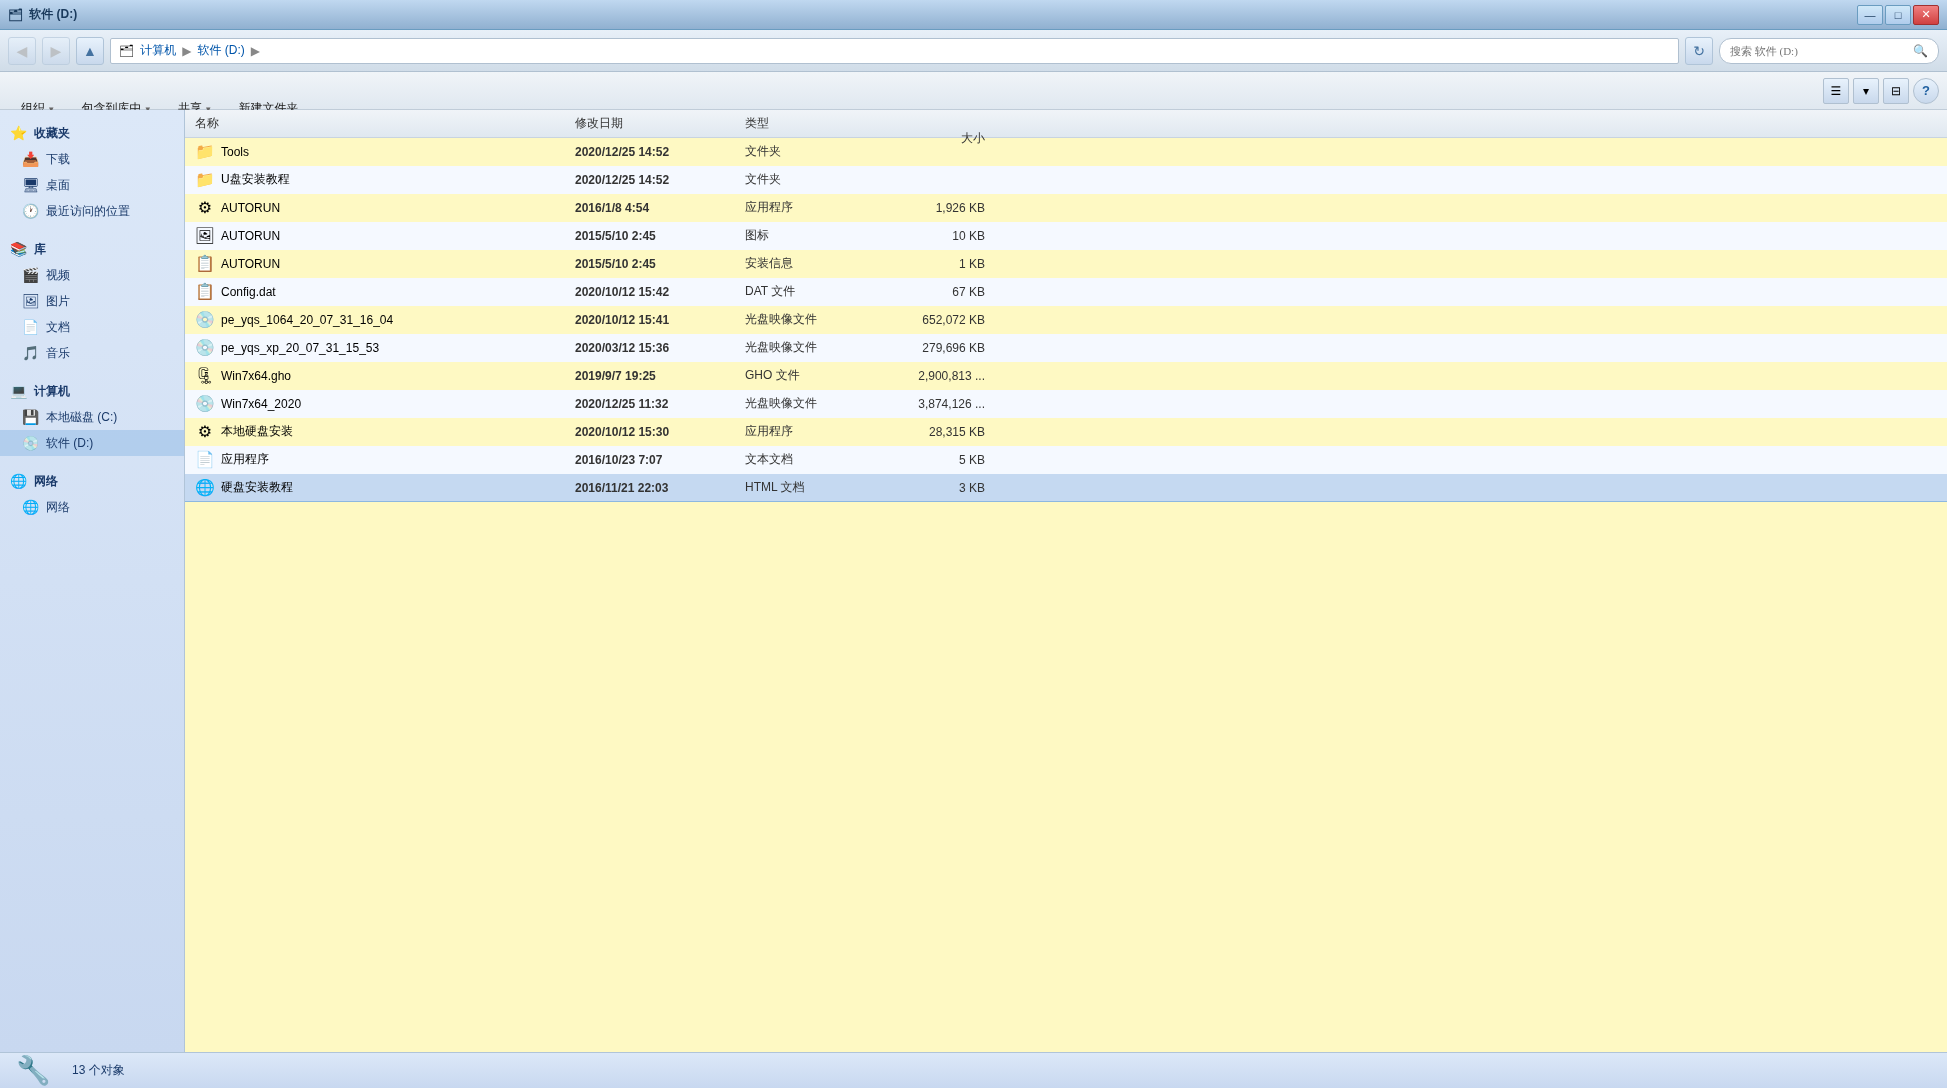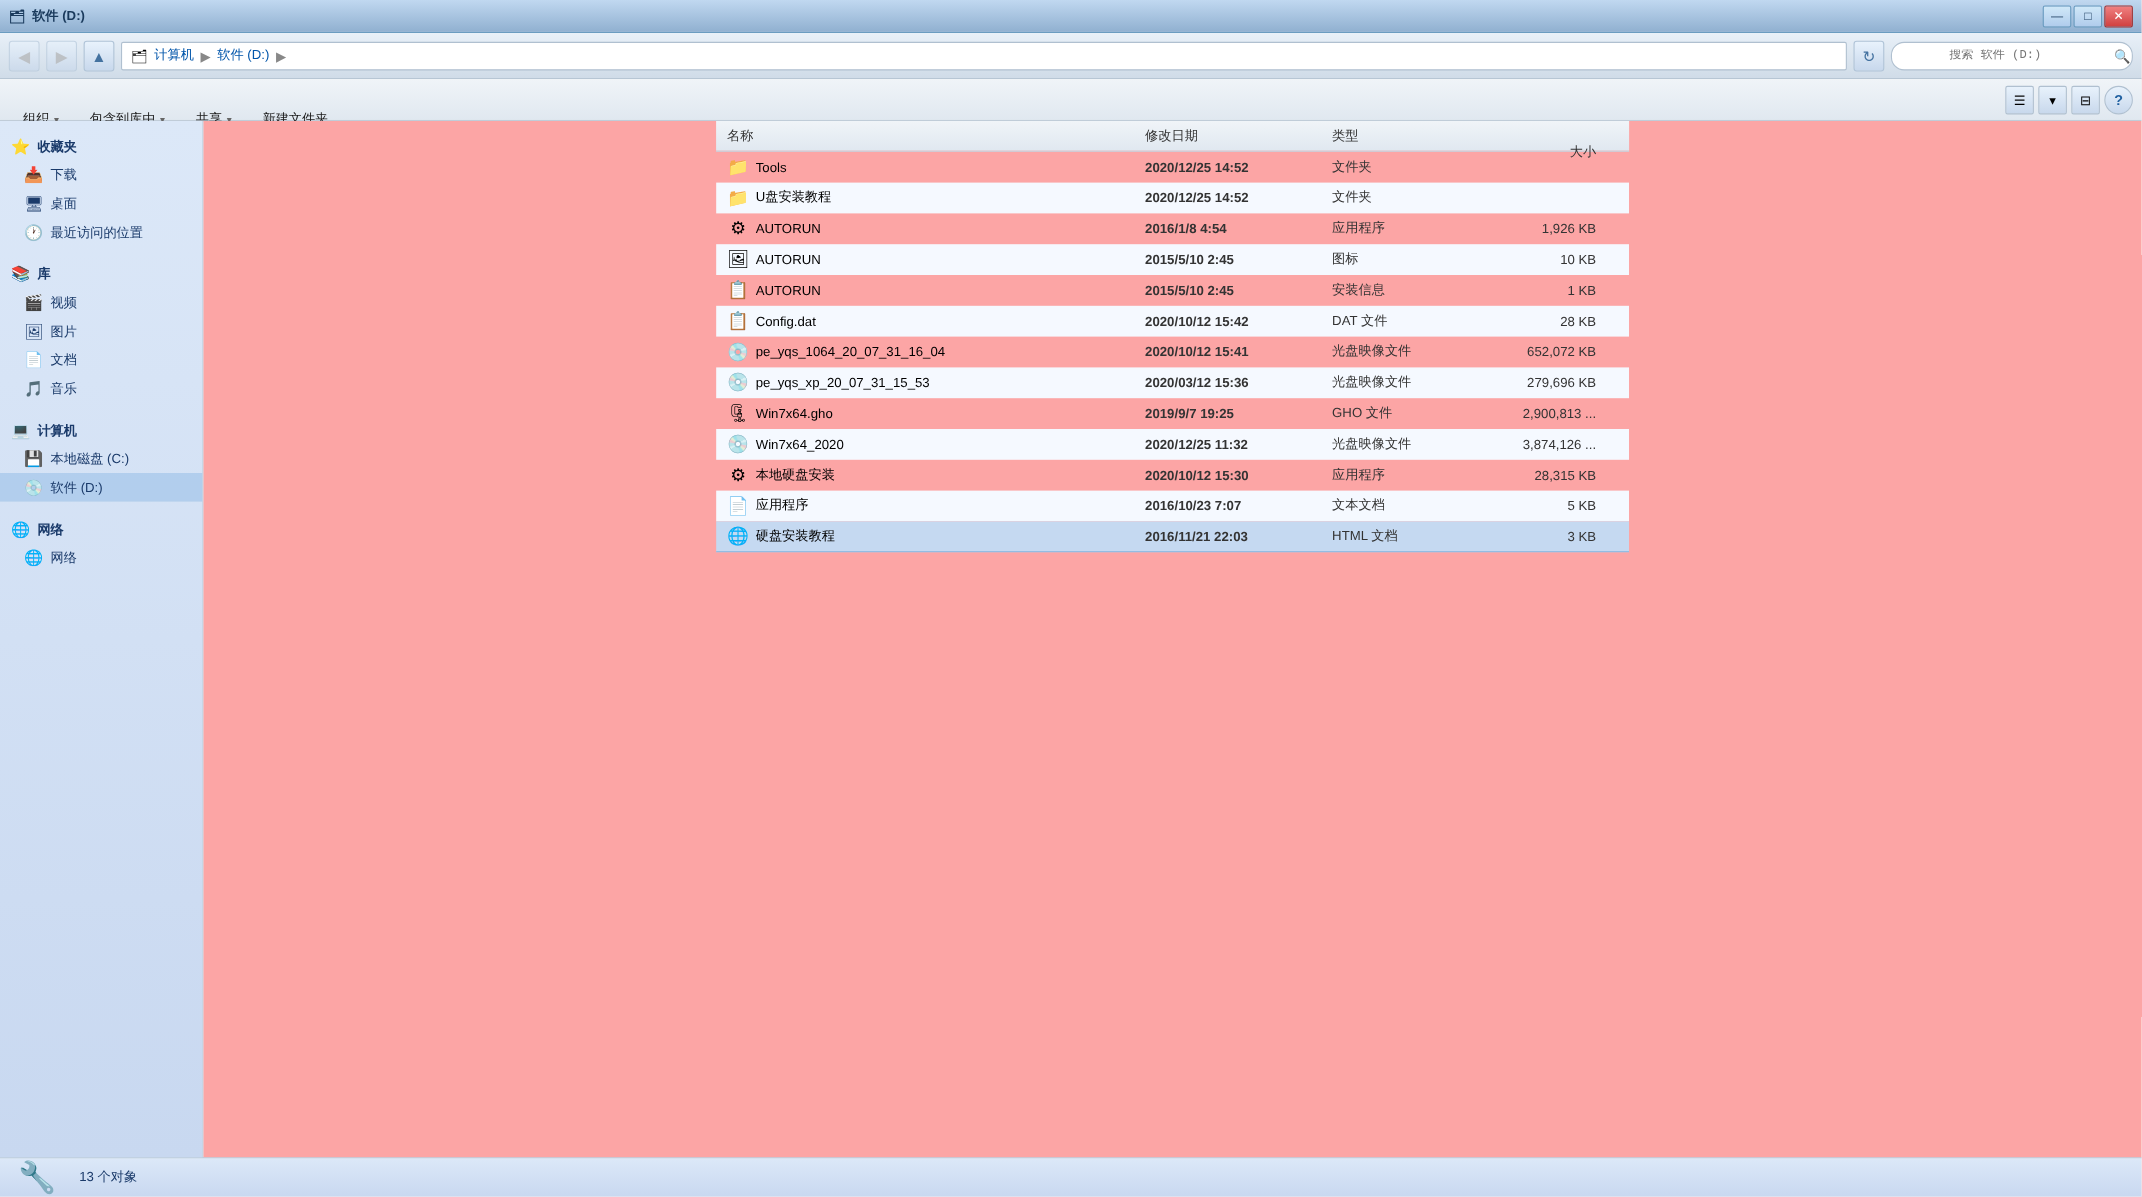--- a/index.html
+++ b/index.html
@@ -99,22 +99,21 @@
       padding: 0 10px;
       gap: 4px;
     }
     .search-input {
       border: none;
       outline: none;
       font-size: 11px;
       color: #888;
       background: transparent;
       flex: 1;
-      font-family: Liberation Mono, monospace;
-      margin-left: 42px;
+      font-family: Liberation Serif, serif;
     }
 
     
     .toolbar {
       height: 38px;
       background: linear-gradient(to bottom, #f0f4f8 0%, #e0e8f0 100%);
       display: flex;
       align-items: center;
       padding: 0 8px;
       gap: 2px;
@@ -209,22 +208,21 @@
       align-items: center;
       justify-content: center;
       font-size: 14px;
     }
 
     
     .file-area {
       flex: 1;
       display: flex;
       flex-direction: column;
-      background: #fca5a5;
-      align-items: center;
+      background: #fef9c3;
     }
     .file-table-header {
       display: flex;
       align-items: center;
       height: 28px;
       background: linear-gradient(to bottom, #f0f4f8, #e0e8f0);
       border-bottom: 1px solid #c8d4e0;
       font-size: 12px;
       color: #333;
       padding: 0 10px;
@@ -486,21 +484,21 @@
     <div class="cell-type">安装信息</div>
     <div class="cell-size">1 KB</div>
   </div>
         <div class="file-row">
     <div class="cell-name">
       <span class="file-icon">📋</span>
       <span>Config.dat</span>
     </div>
     <div class="cell-date">2020/10/12 15:42</div>
     <div class="cell-type">DAT 文件</div>
-    <div class="cell-size">28 KB</div>
+    <div class="cell-size">67 KB</div>
   </div>
         <div class="file-row">
     <div class="cell-name">
       <span class="file-icon">💿</span>
       <span>pe_yqs_1064_20_07_31_16_04</span>
     </div>
     <div class="cell-date">2020/10/12 15:41</div>
     <div class="cell-type">光盘映像文件</div>
     <div class="cell-size">652,072 KB</div>
   </div>

